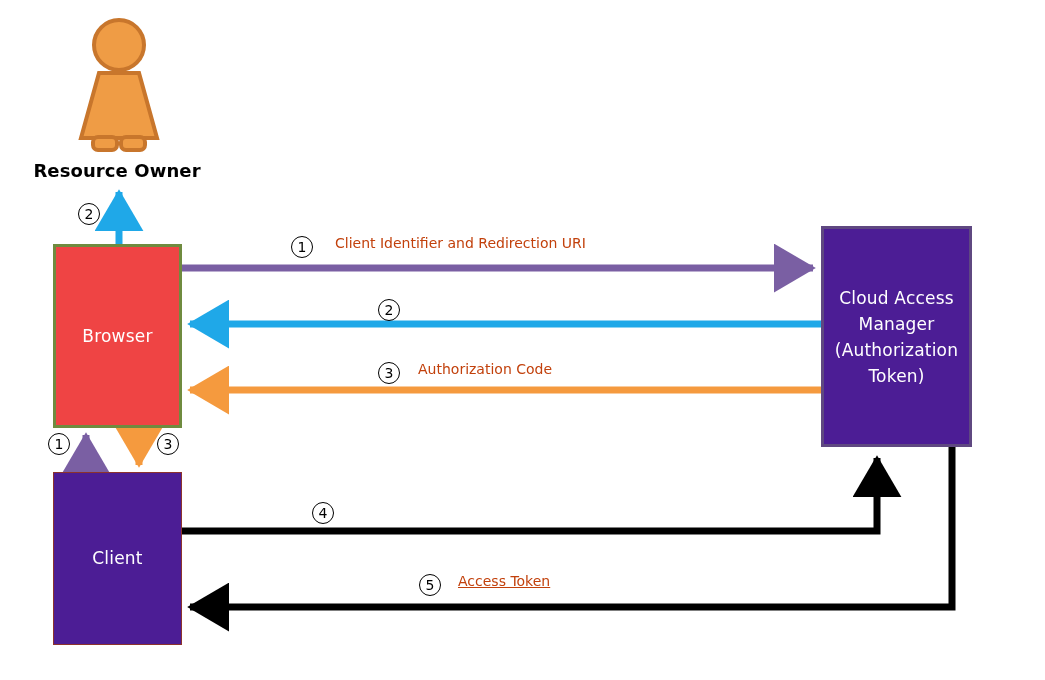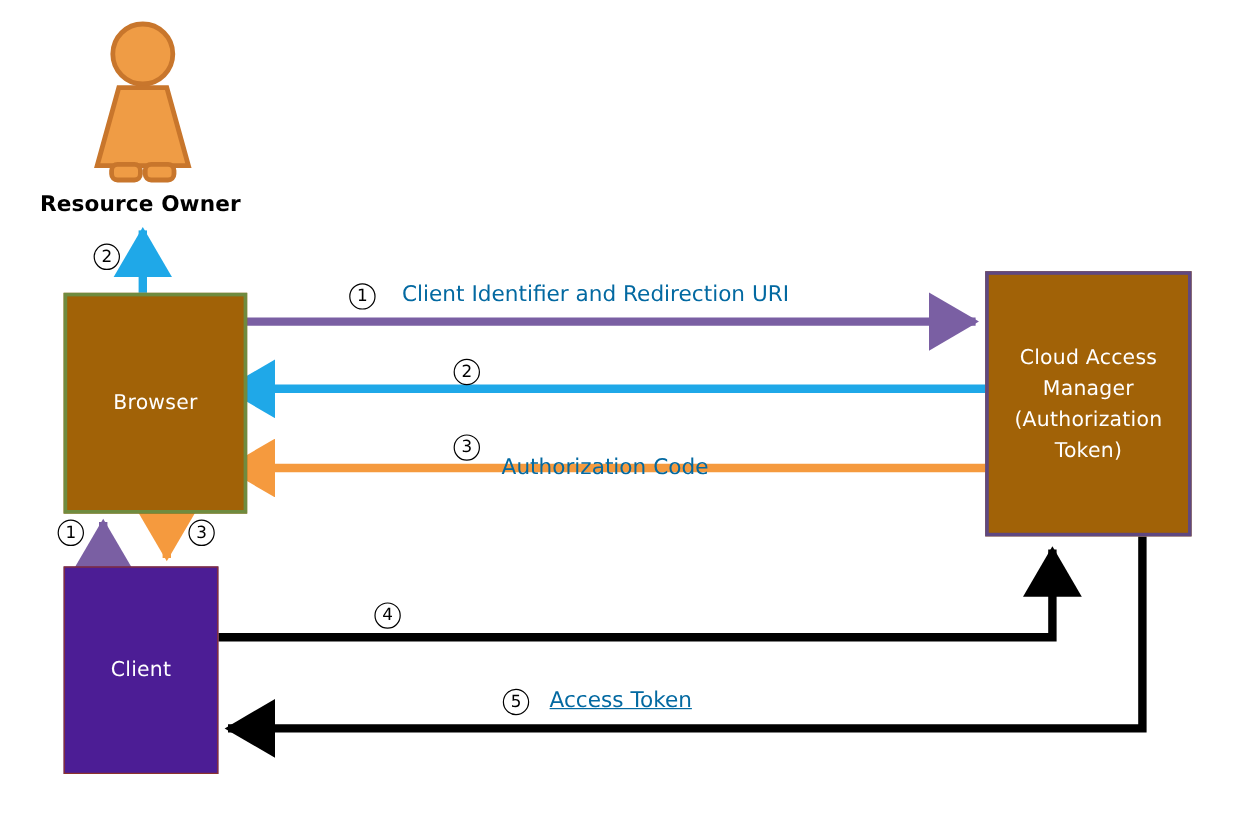--- a/index.html
+++ b/index.html
@@ -32,39 +32,39 @@
     justify-content: center;
     text-align: center;
     color: #ffffff;
     font-size: 17px;
     line-height: 25px;
     letter-spacing: 0.2px;
   }
   #browser-box {
     left: 53px;
     top: 244px;
-    width: 153px;
+    width: 129px;
     height: 184px;
-    background: #a16207;
+    background: #ef4444;
     border: 3px solid #6f8b3f;
   }
   #client-box {
     left: 53px;
     top: 472px;
     width: 129px;
     height: 173px;
     background: #4c1d95;
     border: 1px solid #8d322d;
   }
   #cam-box {
     left: 821px;
     top: 226px;
-    width: 172px;
+    width: 151px;
     height: 221px;
-    background: #a16207;
+    background: #4c1d95;
     border: 3px solid #5f4881;
     font-size: 17px;
     line-height: 26px;
   }
   .ro-label {
     position: absolute;
     left: 22px;
     top: 160px;
     width: 190px;
     text-align: center;
@@ -82,22 +82,22 @@
     box-sizing: border-box;
     display: flex;
     align-items: center;
     justify-content: center;
     font-size: 14px;
     color: #000000;
     line-height: 1;
   }
   .lbl-text {
     position: absolute;
-    color: #0369a1;
-    font-size: 18px;
+    color: #c2410c;
+    font-size: 14px;
     white-space: nowrap;
   }
 </style>
 </head>
 <body>
 
 <div id="canvas">
 
   <svg class="layer" viewBox="0 0 1045 680">
     <defs>
@@ -157,21 +157,21 @@
       <span>Token)</span>
     </span>
   </div>
 
   <div class="step-circle" style="left:291px; top:236px;">1</div>
   <div class="lbl-text" style="left:335px; top:235px;">Client Identifier and Redirection URI</div>
 
   <div class="step-circle" style="left:378px; top:299px;">2</div>
 
   <div class="step-circle" style="left:378px; top:362px;">3</div>
-  <div class="lbl-text" style="left:418px; top:379px;">Authorization Code</div>
+  <div class="lbl-text" style="left:418px; top:361px;">Authorization Code</div>
 
   <div class="step-circle" style="left:312px; top:502px;">4</div>
 
   <div class="step-circle" style="left:419px; top:574px;">5</div>
   <div class="lbl-text" style="left:458px; top:573px;text-decoration:underline;">Access Token</div>
 
   <div class="step-circle" style="left:78px; top:203px;">2</div>
 
   <div class="step-circle" style="left:48px; top:433px;">1</div>
 

